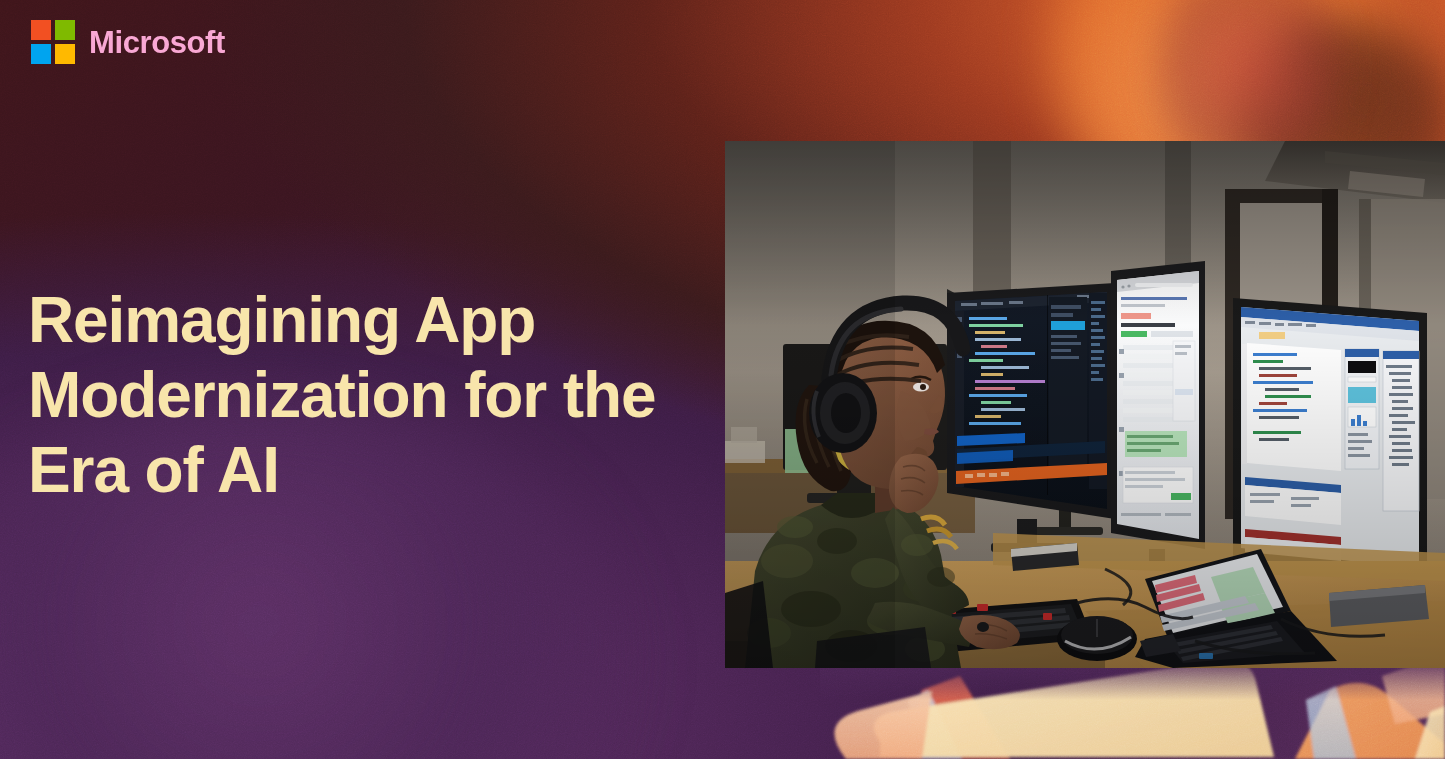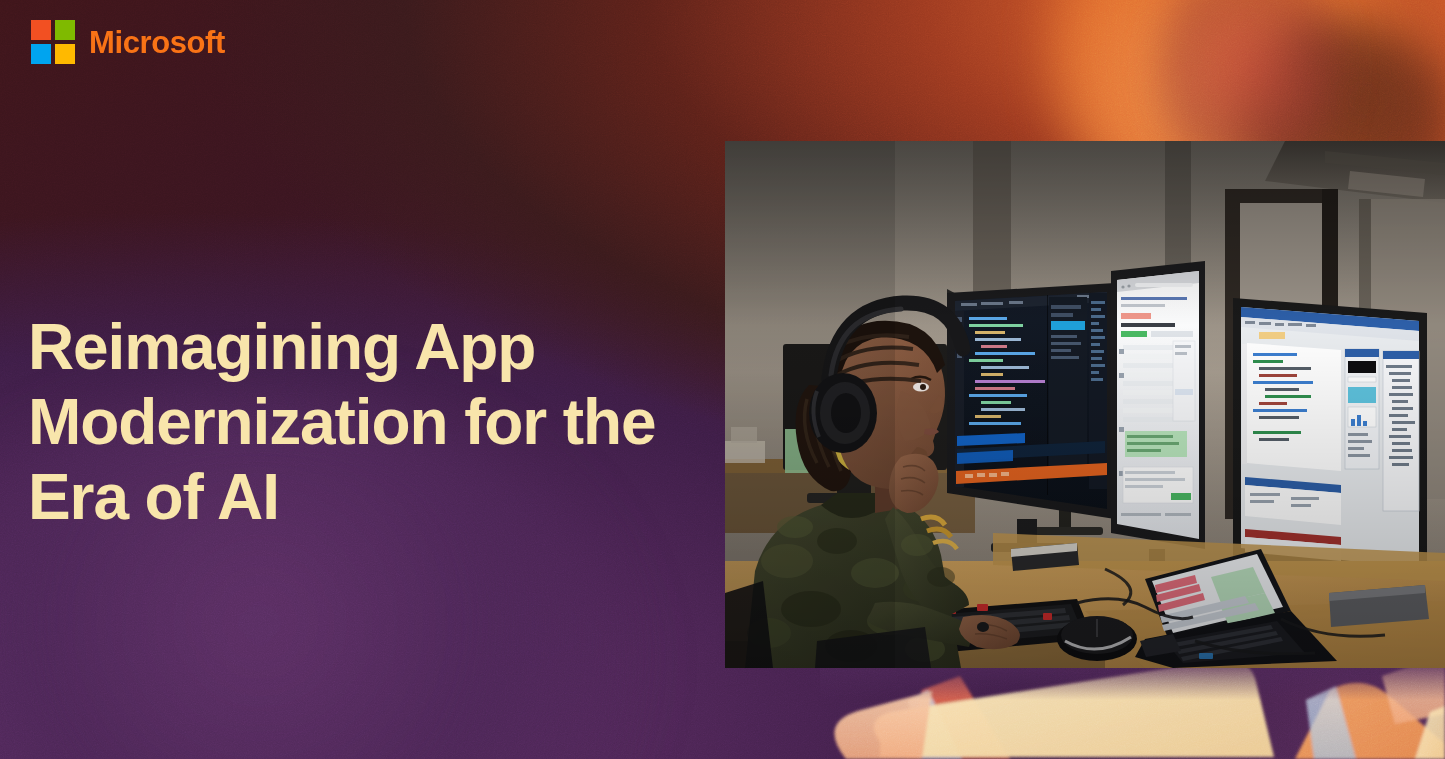--- a/index.html
+++ b/index.html
@@ -79,41 +79,40 @@
   }
   .ms-grid {
     width:44px; height:44px;
     display:grid;
     grid-template-columns:repeat(2, 20px);
     grid-template-rows:repeat(2, 20px);
     gap:4px;
   }
   .ms-sq { width:20px; height:20px; display:block; }
   .ms-wordmark {
-    color:#f97316;
+    color:#f9a8d4;
     font-size:31px;
     font-weight:600;
     letter-spacing:-.4px;
     line-height:1;
     font-family:"Liberation Sans", sans-serif;
   }
 
   
   .headline {
     position:absolute;
     left:28px; top:283px;
     width:680px;
     color:#f8e5ab;
     font-size:64px;
     font-weight:700;
     line-height:1.17;
     letter-spacing:-1.1px;
     font-family:"Liberation Sans", sans-serif;
     white-space:pre-line;
-    margin-top:27px;
   }
 
   
   .photo {
     position:absolute;
     left:725px; top:141px;
     width:720px; height:527px;
     overflow:hidden;
     background:#2e2d2a;
   }

